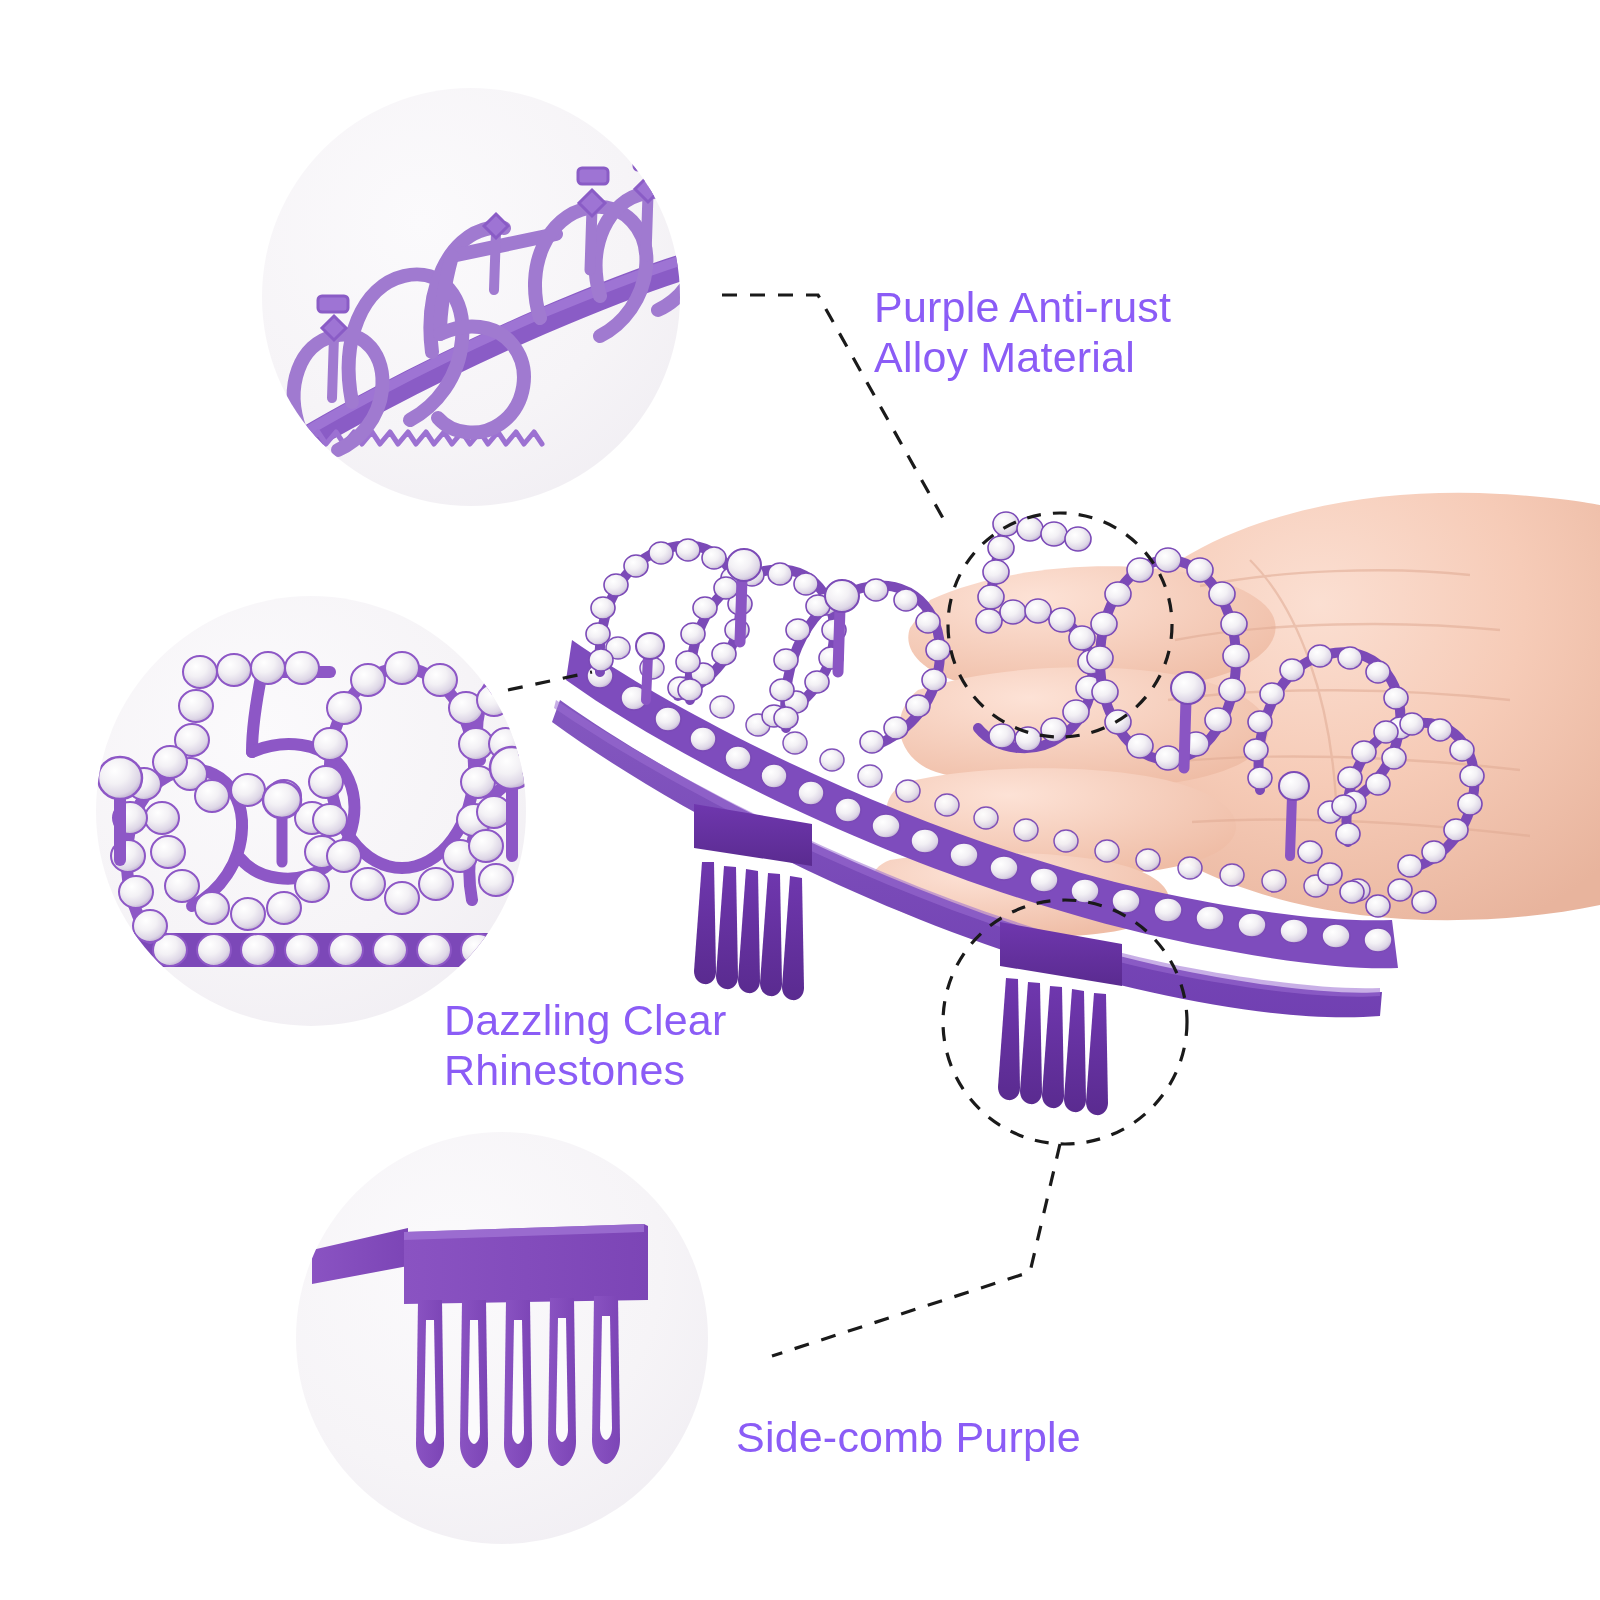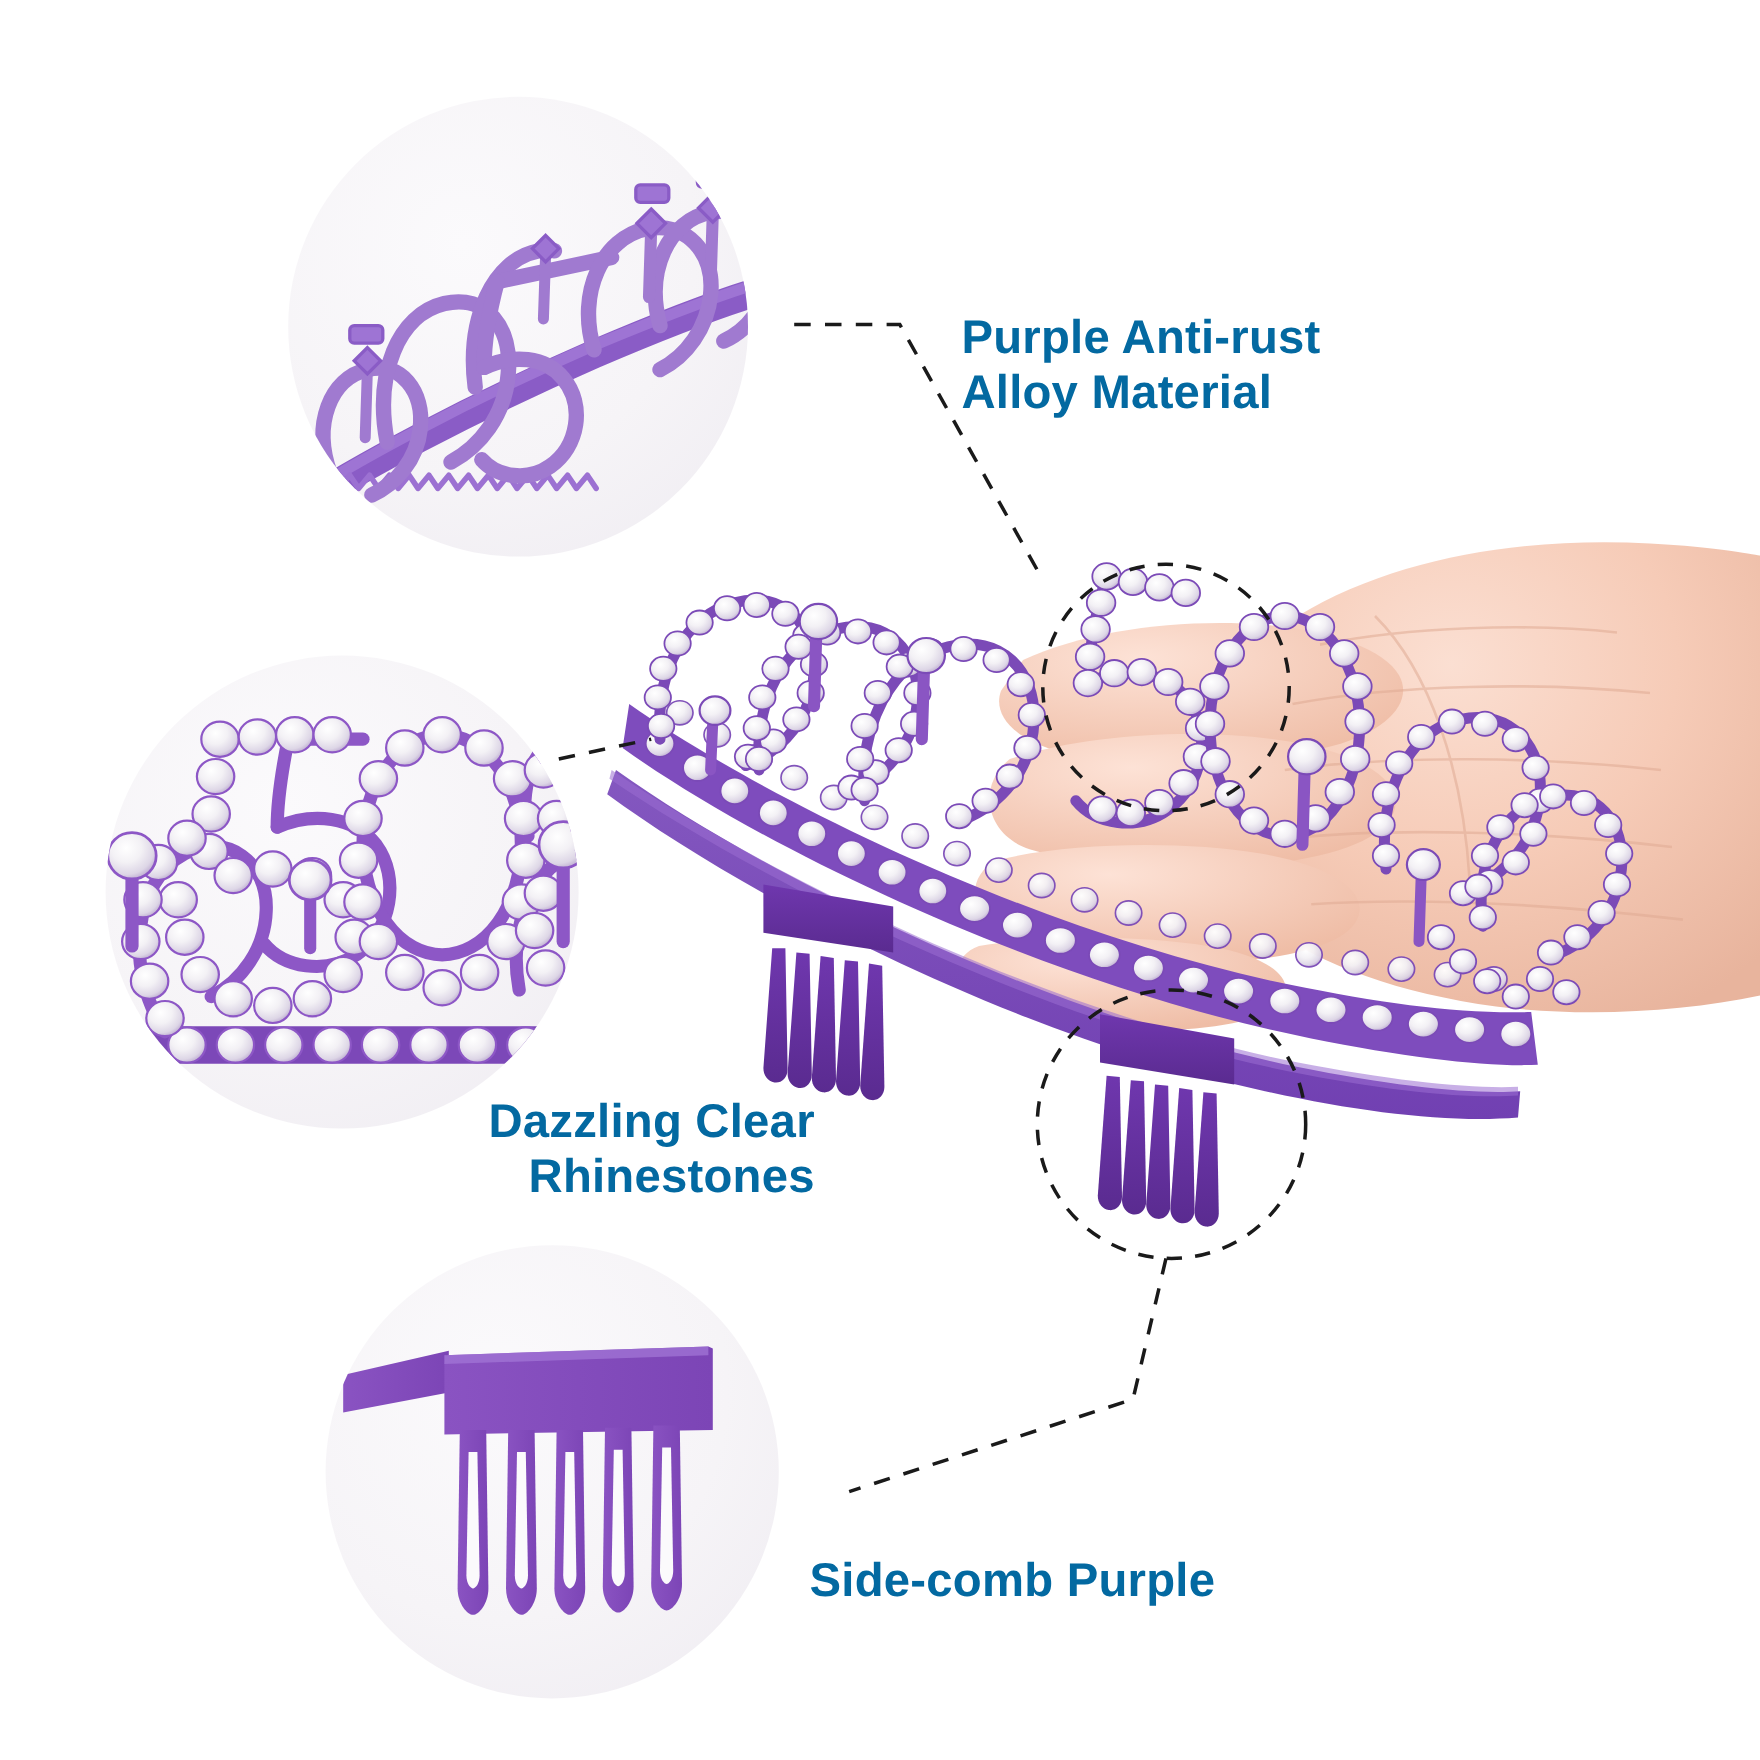--- a/index.html
+++ b/index.html
@@ -9,29 +9,29 @@
     font-family:"Liberation Sans","DejaVu Sans",sans-serif;
     overflow:hidden;
     position:relative;
   }
   #stage{position:absolute;inset:0;width:1600px;height:1600px;}
   .svg-layer{position:absolute;left:0;top:0;width:1600px;height:1600px;}
 
   
   .callout{
     position:absolute;
-    color:#0369a1;
+    color:#8b5cf6;
     font-size:43px;
     line-height:1.16;
     letter-spacing:.2px;
     white-space:pre-line;
-    font-weight:700;
+    font-weight:400;
   }
   #label-material{left:874px;top:283px;}
-  #label-rhinestones{left:444px;top:996px;text-align:right;}
+  #label-rhinestones{left:444px;top:996px;}
   #label-comb{left:736px;top:1413px;}
 
   
   .inset-plate{
     position:absolute;
     border-radius:50%;
     background:
       radial-gradient(circle at 38% 32%, #fbfafc 0%, #f6f4f7 55%, #eeebf1 100%);
   }
   #plate-top{left:262px;top:88px;width:418px;height:418px;}

